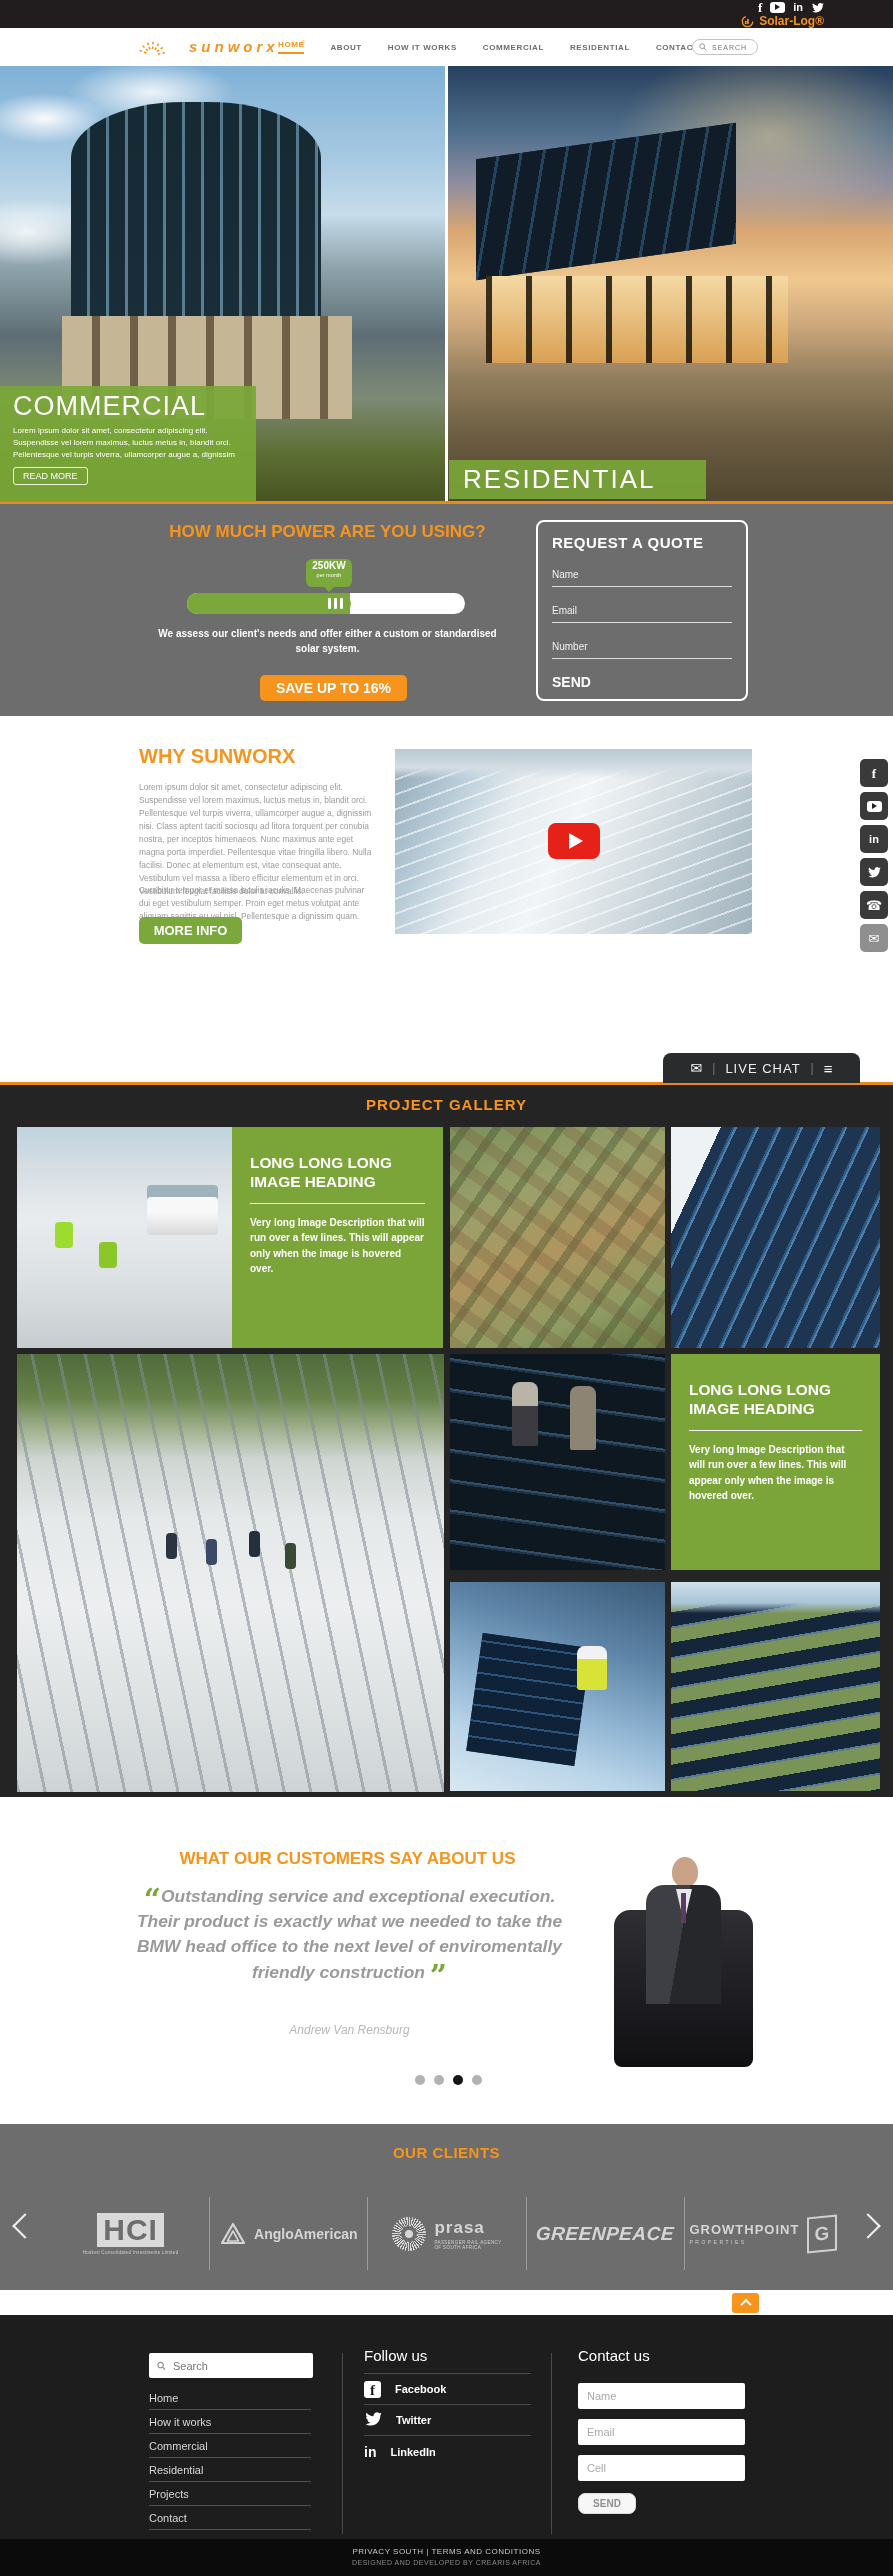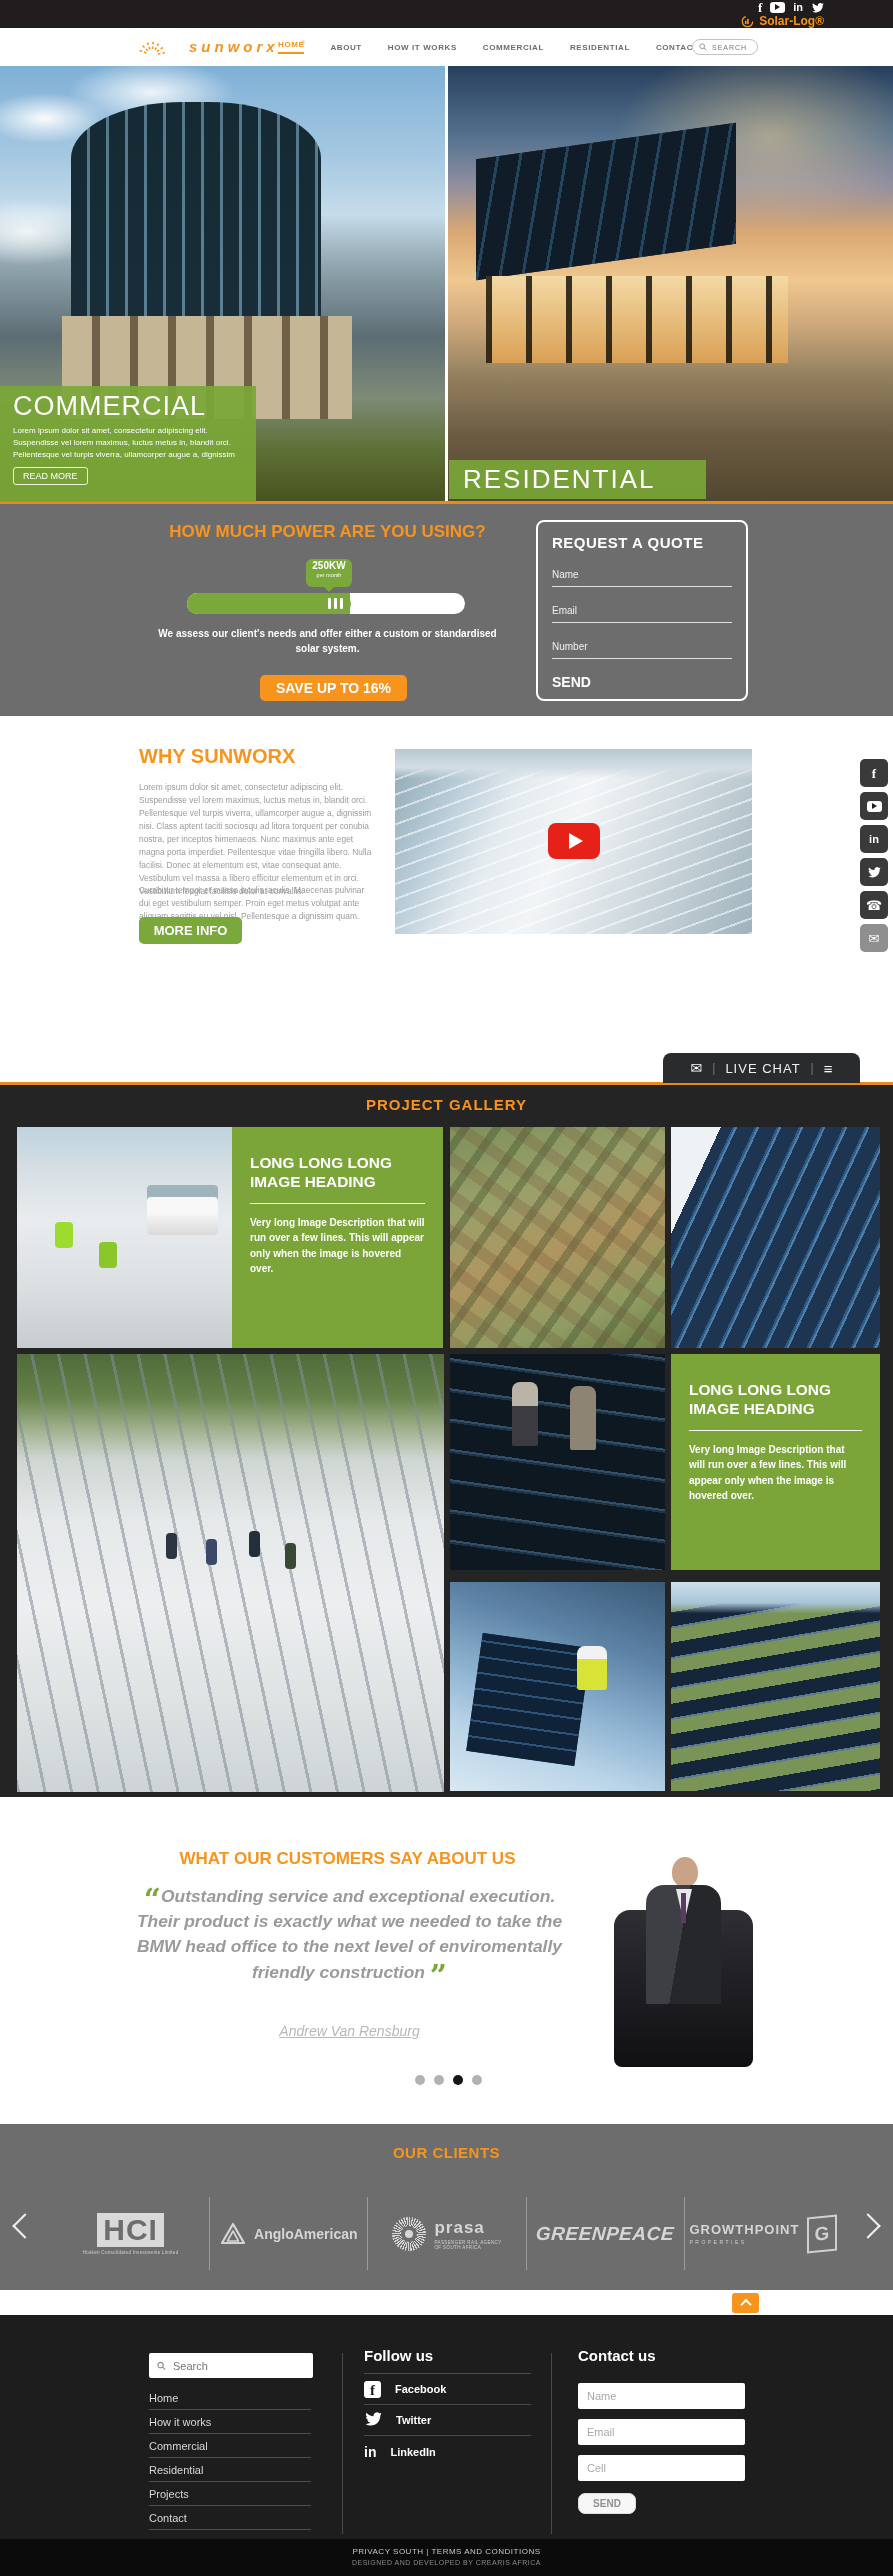--- a/index.html
+++ b/index.html
@@ -140,21 +140,21 @@
   .g-g::after{content:'';position:absolute;left:127px;top:64px;width:30px;height:44px;background:linear-gradient(#f2f2f2 30%,#d9e237 30%);border-radius:8px 8px 3px 3px;}
   .g-h{left:671px;top:497px;width:209px;height:209px;
     background:linear-gradient(180deg,#cfe0ea 0%,#a8c4d6 10%, rgba(0,0,0,0) 15%),
                repeating-linear-gradient(170deg,#15253a 0 14px,#5a7a94 14px 16px,#7a9457 16px 30px),#44633c;}
 
   
   .testimonial{position:absolute;left:0;top:1797px;width:893px;height:328px;background:#fff;}
   .test-h{position:absolute;left:129px;top:52px;width:437px;text-align:center;color:#f7941d;font-size:17px;font-weight:bold;}
   .test-q{position:absolute;left:121px;top:87px;width:457px;text-align:center;color:#9a9a9a;font-size:17.4px;font-weight:bold;font-style:italic;line-height:1.45;}
   .qm{color:#7aa83a;font-family:"DejaVu Serif",serif;font-size:30px;font-style:normal;line-height:0;vertical-align:-8px;}
-  .test-author{position:absolute;left:121px;top:226px;width:457px;text-align:center;color:#b8b8b8;font-size:14px;font-style:italic;text-decoration:underline;}
+  .test-author{position:absolute;left:121px;top:226px;width:457px;text-align:center;color:#b8b8b8;font-size:12px;font-style:italic;}
   .dots{position:absolute;left:415px;top:278px;display:flex;gap:9px;}
   .dot{width:10px;height:10px;border-radius:50%;background:#b2b2b2;cursor:pointer;}
   .dot.active{background:#151515;}
   .cust-photo{position:absolute;left:608px;top:40px;width:151px;height:250px;background:#fff;}
   .chair{position:absolute;left:6px;top:73px;width:139px;height:157px;background:linear-gradient(#2e2e33,#101013);border-radius:16px 16px 8px 8px;}
   .person-head{position:absolute;left:64px;top:20px;width:26px;height:30px;background:#caa287;border-radius:50% 50% 45% 45%;}
   .person-body{position:absolute;left:38px;top:48px;width:75px;height:119px;background:linear-gradient(100deg,#3d3f44 0 46%,#25272b 46% 100%);border-radius:18px 18px 0 0;}
   .person-shirt{position:absolute;left:68px;top:52px;width:16px;height:34px;background:#e8e8ea;clip-path:polygon(0 0,100% 0,50% 100%);}
   .person-tie{position:absolute;left:73px;top:56px;width:5px;height:30px;background:#5b3a63;}
 
@@ -187,21 +187,21 @@
   .chev-up{width:8px;height:8px;border-top:2px solid #fff;border-right:2px solid #fff;transform:rotate(-45deg) translate(-1px,1px);}
   .footer{position:absolute;left:0;top:2315px;width:893px;height:224px;background:#1d1d1d;}
   .fsearch{position:absolute;left:149px;top:38px;width:164px;height:25px;background:#fff;border-radius:2px;display:flex;align-items:center;gap:5px;padding:0 8px;}
   .fsearch input{border:0;outline:0;width:100%;font-size:11px;color:#777;background:transparent;font-family:"Liberation Sans",sans-serif;}
   .flinks{position:absolute;left:149px;top:71px;width:162px;}
   .flink{display:block;color:#d8d8d8;font-size:11px;padding:6px 0 5px 0;border-bottom:1px solid #4f4f4f;cursor:pointer;}
   .fdiv{position:absolute;top:38px;width:1px;height:181px;background:#4a4a4a;}
   .fdiv1{left:342px;} .fdiv2{left:551px;}
   .fcol2{position:absolute;left:364px;top:32px;width:167px;}
   .fcol3{position:absolute;left:578px;top:32px;width:169px;}
-  .fcol-h{color:#fff;font-size:15px;font-weight:bold;padding-bottom:9px;border-bottom:1px solid #4a4a4a;}
+  .fcol-h{color:#fff;font-size:15px;font-weight:normal;padding-bottom:9px;border-bottom:1px solid #4a4a4a;}
   .frow{display:flex;align-items:center;gap:14px;height:31px;border-bottom:1px solid #4a4a4a;cursor:pointer;}
   .frow.last{border-bottom:none;}
   .frow .lbl{color:#fff;font-size:11px;font-weight:bold;}
   .f-fb{width:17px;height:17px;background:#fff;color:#1d1d1d;border-radius:3px;display:flex;align-items:flex-end;justify-content:center;overflow:hidden;font-family:"Liberation Serif",serif;font-weight:bold;font-size:15px;line-height:.9;}
   .f-tw{color:#fff;} .f-in{color:#fff;font-weight:bold;font-size:14px;}
   .fcol3 input{display:block;width:167px;height:26px;background:#fff;border:0;border-radius:2px;margin-top:10px;padding:0 9px;font-size:11px;color:#555;outline:none;font-family:"Liberation Sans",sans-serif;}
   .fcol3 input::placeholder{color:#a9a9a9;}
   .fsend{width:58px;height:21px;background:#f7f7f7;border:1px solid #ddd;border-radius:7px;color:#8f8f8f;font-size:10px;font-weight:bold;display:flex;align-items:center;justify-content:center;margin-top:12px;cursor:pointer;}
   .bottombar{position:absolute;left:0;top:2539px;width:893px;height:37px;background:#0b0b0b;text-align:center;padding-top:8px;}
   .legal1{color:#c9c9c9;font-size:8px;letter-spacing:0.5px;}

